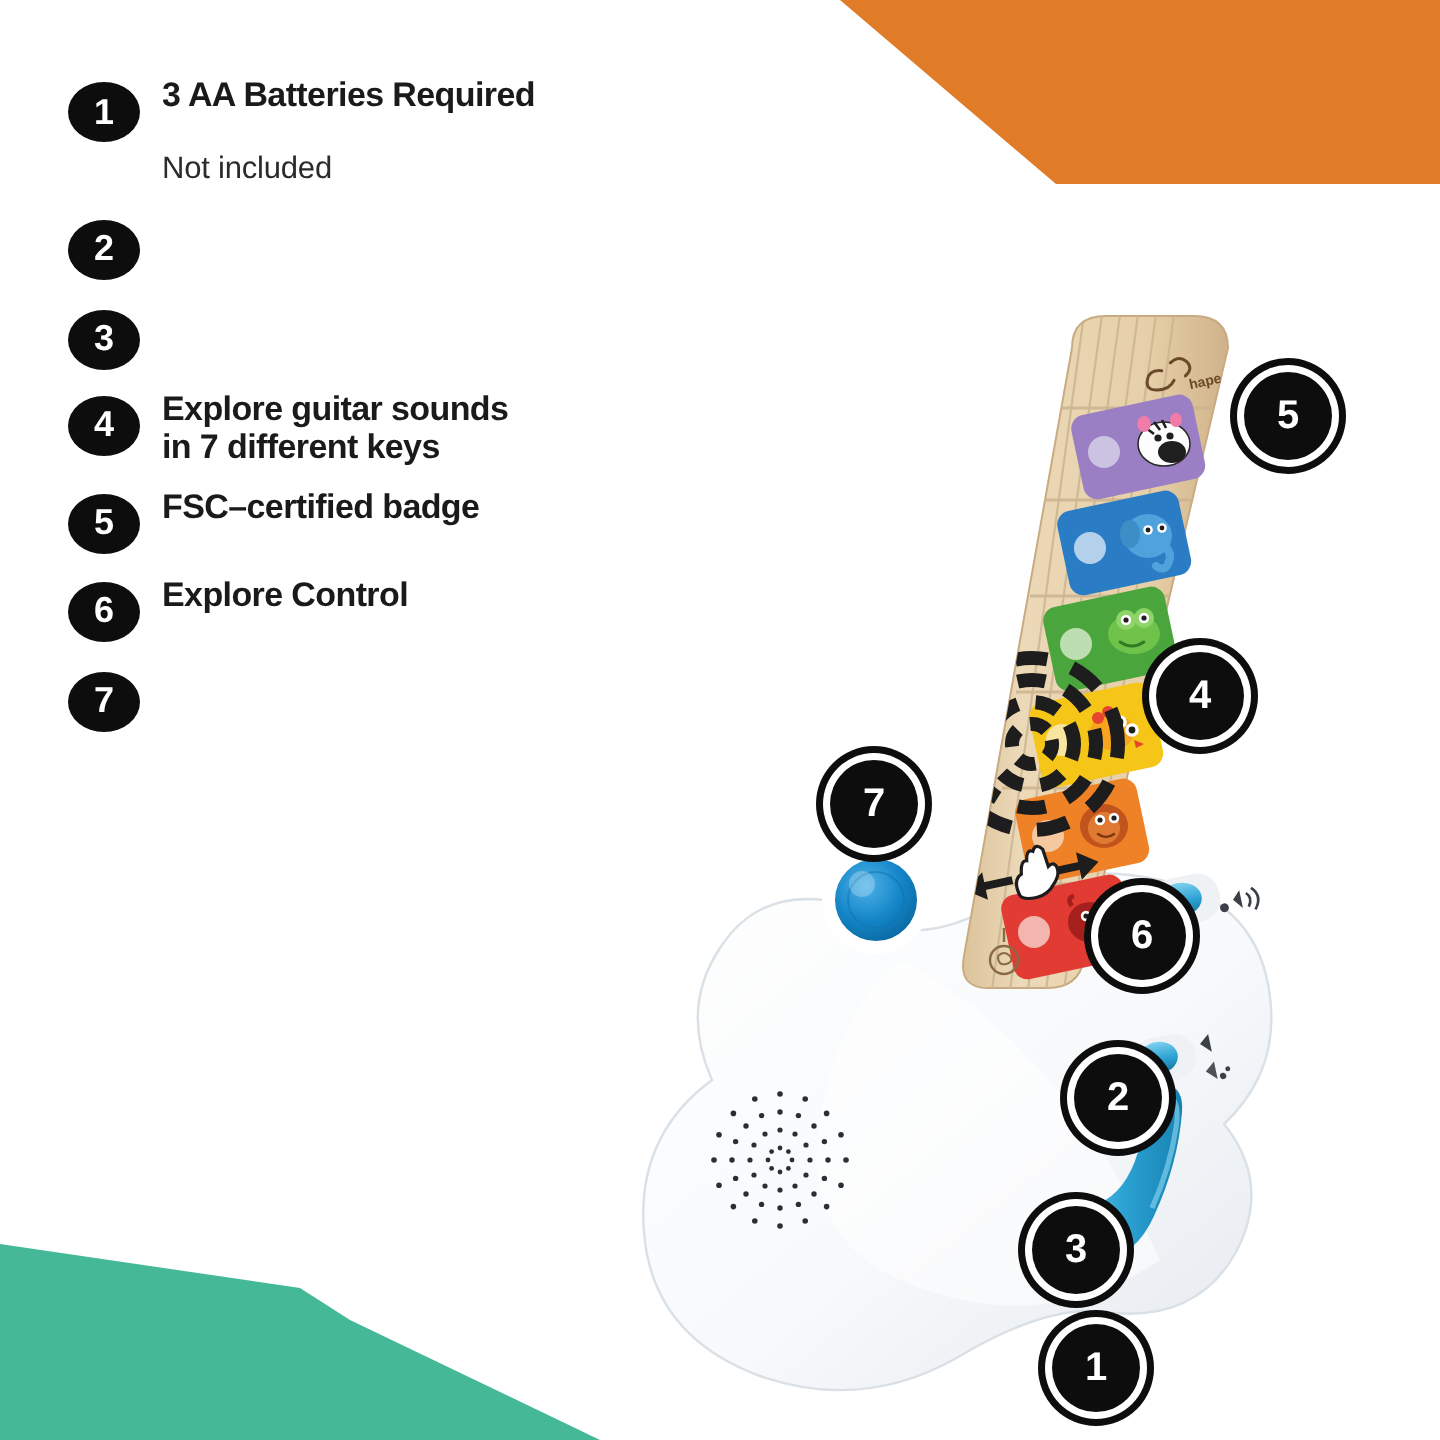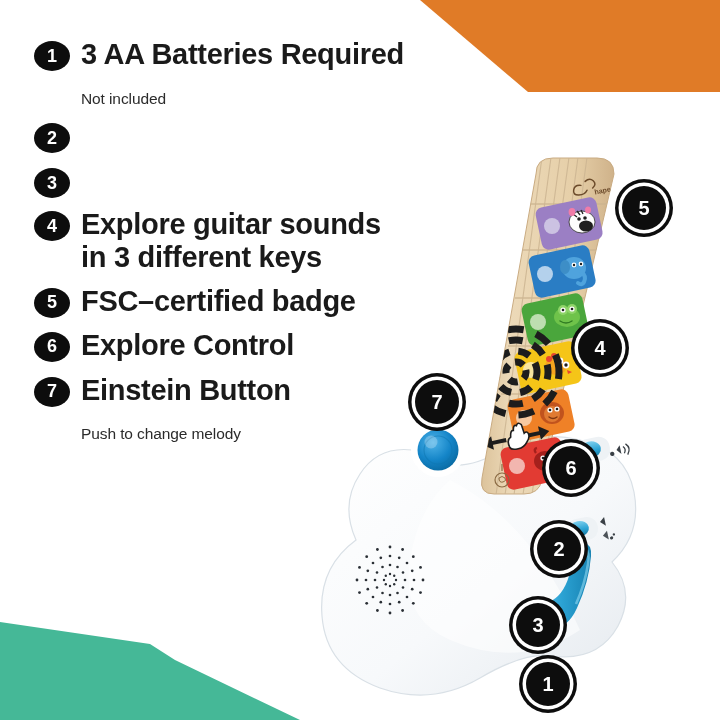--- a/index.html
+++ b/index.html
@@ -58,21 +58,21 @@
     justify-content: center;
     margin-top: 3px;
     margin-right: 11px;
     letter-spacing: 0;
   }
   .feature-text {
     flex: 1 1 auto;
     padding-top: 0;
   }
   .feature-title {
-    font-size: 29px;
+    font-size: 17px;
     font-weight: bold;
     color: #1a1a1a;
     line-height: 1.13;
     letter-spacing: -0.3px;
     white-space: pre-line;
   }
   .feature-sub {
     font-size: 15.5px;
     font-weight: normal;
     color: #2b2b2b;
@@ -144,21 +144,21 @@
     </div>
 
     <div class="feature-row r3">
       <div class="badge-list">3</div>
     </div>
 
     <div class="feature-row r4">
       <div class="badge-list">4</div>
       <div class="feature-text">
         <div class="feature-title">Explore guitar sounds
-in 3 different keys</div>
+in 7 different keys</div>
 
       </div>
     </div>
 
     <div class="feature-row r5">
       <div class="badge-list">5</div>
       <div class="feature-text">
         <div class="feature-title">FSC–certified badge</div>
 
       </div>
@@ -167,24 +167,20 @@
     <div class="feature-row r6">
       <div class="badge-list">6</div>
       <div class="feature-text">
         <div class="feature-title">Explore Control</div>
 
       </div>
     </div>
 
     <div class="feature-row r7">
       <div class="badge-list">7</div>
-      <div class="feature-text">
-        <div class="feature-title">Einstein Button</div>
-        <div class="feature-sub">Push to change melody</div>
-      </div>
     </div>
 
   </div>
 
   <div id="product-area">
 
     <svg width="420" height="560" viewBox="0 0 420 560">
       <defs>
         <linearGradient id="bodyGrad" x1="0" y1="0" x2="1" y2="1">
           <stop offset="0%" stop-color="#ffffff"></stop>

